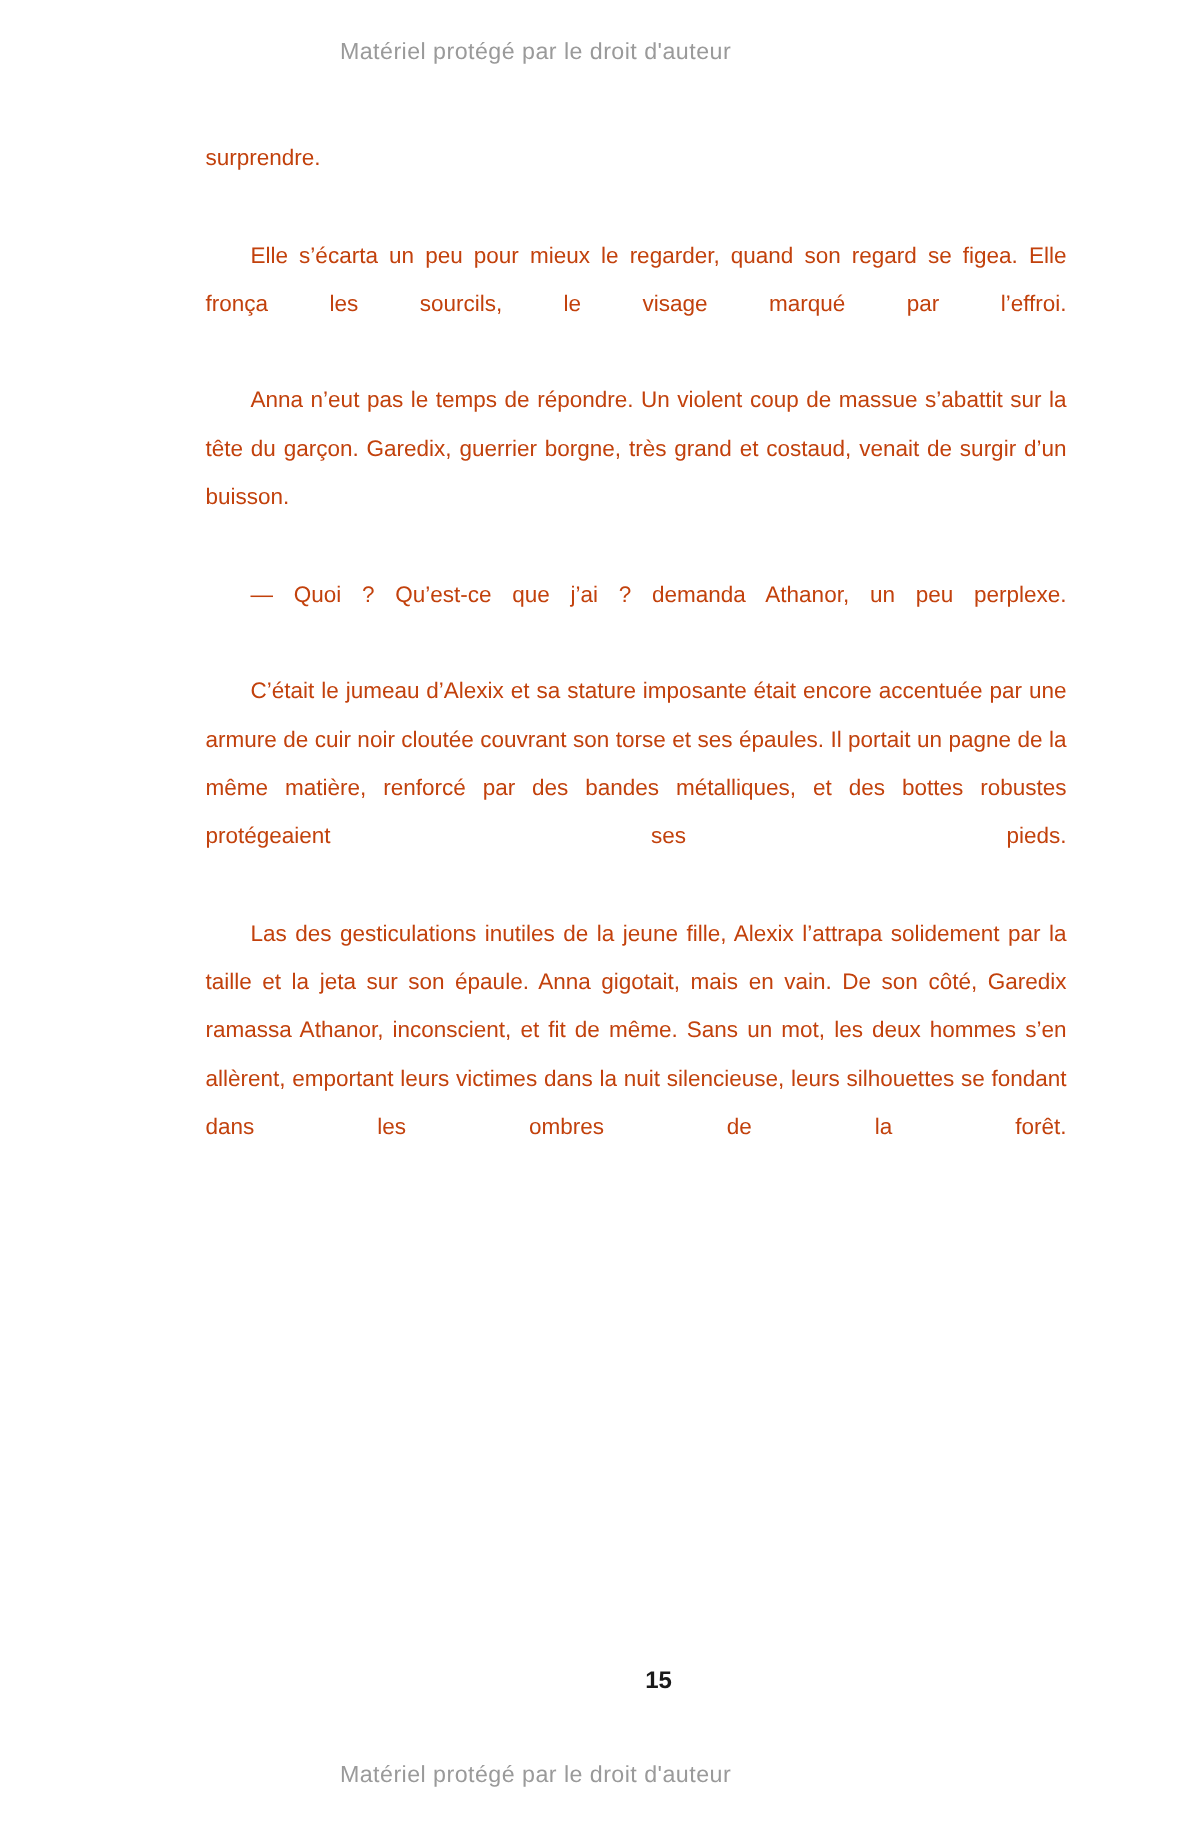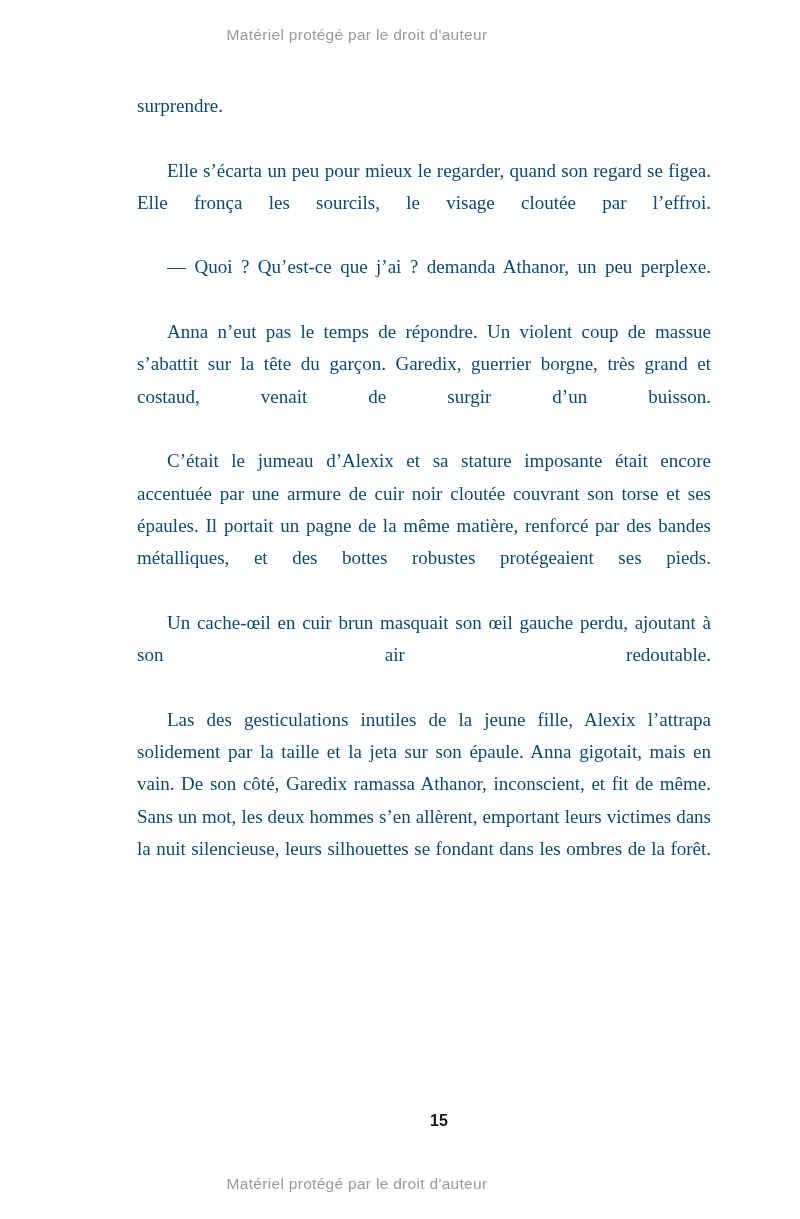--- a/index.html
+++ b/index.html
@@ -38,24 +38,24 @@
   
   .text-column {
     position: absolute;
     left: 137px;
     top: 90px;
     width: 574px;
   }
 
   .para {
     margin: 0;
-    font-family: Liberation Serif, serif;
-    font-size: 19px;
+    font-family: Liberation Sans, sans-serif;
+    font-size: 15px;
     line-height: 32.3px;
-    color: #0c4a6e;
+    color: #c2410c;
     text-align: justify;
     text-justify: inter-word;
     hyphens: none;
     -webkit-font-smoothing: antialiased;
   }
 
   
   .para.continuation {
     text-indent: 0;
   }
@@ -88,25 +88,24 @@
 </style>
 </head>
 <body>
 
 <div class="page">
 
   <div class="watermark watermark-top">Matériel protégé par le droit d'auteur</div>
 
   <div class="text-column">
     <p class="para continuation">surprendre.</p>
-    <p class="para indented">Elle s’écarta un peu pour mieux le regarder, quand son regard se figea. Elle fronça les sourcils, le visage cloutée par l’effroi.</p>
+    <p class="para indented">Elle s’écarta un peu pour mieux le regarder, quand son regard se figea. Elle fronça les sourcils, le visage marqué par l’effroi.</p>
+    <p class="para indented">Anna n’eut pas le temps de répondre. Un violent coup de massue s’abattit sur la tête du garçon. Garedix, guerrier borgne, très grand et costaud, venait de surgir d’un buisson.</p>
     <p class="para indented">— Quoi ? Qu’est-ce que j’ai ? demanda Athanor, un peu perplexe.</p>
-    <p class="para indented">Anna n’eut pas le temps de répondre. Un violent coup de massue s’abattit sur la tête du garçon. Garedix, guerrier borgne, très grand et costaud, venait de surgir d’un buisson.</p>
     <p class="para indented">C’était le jumeau d’Alexix et sa stature imposante était encore accentuée par une armure de cuir noir cloutée couvrant son torse et ses épaules. Il portait un pagne de la même matière, renforcé par des bandes métalliques, et des bottes robustes protégeaient ses pieds.</p>
-    <p class="para indented">Un cache-œil en cuir brun masquait son œil gauche perdu, ajoutant à son air redoutable.</p>
     <p class="para indented">Las des gesticulations inutiles de la jeune fille, Alexix l’attrapa solidement par la taille et la jeta sur son épaule. Anna gigotait, mais en vain. De son côté, Garedix ramassa Athanor, inconscient, et fit de même. Sans un mot, les deux hommes s’en allèrent, emportant leurs victimes dans la nuit silencieuse, leurs silhouettes se fondant dans les ombres de la forêt.</p>
 
   </div>
 
   <div class="folio">15</div>
 
   <div class="watermark watermark-bottom">Matériel protégé par le droit d'auteur</div>
 
 </div>
 

